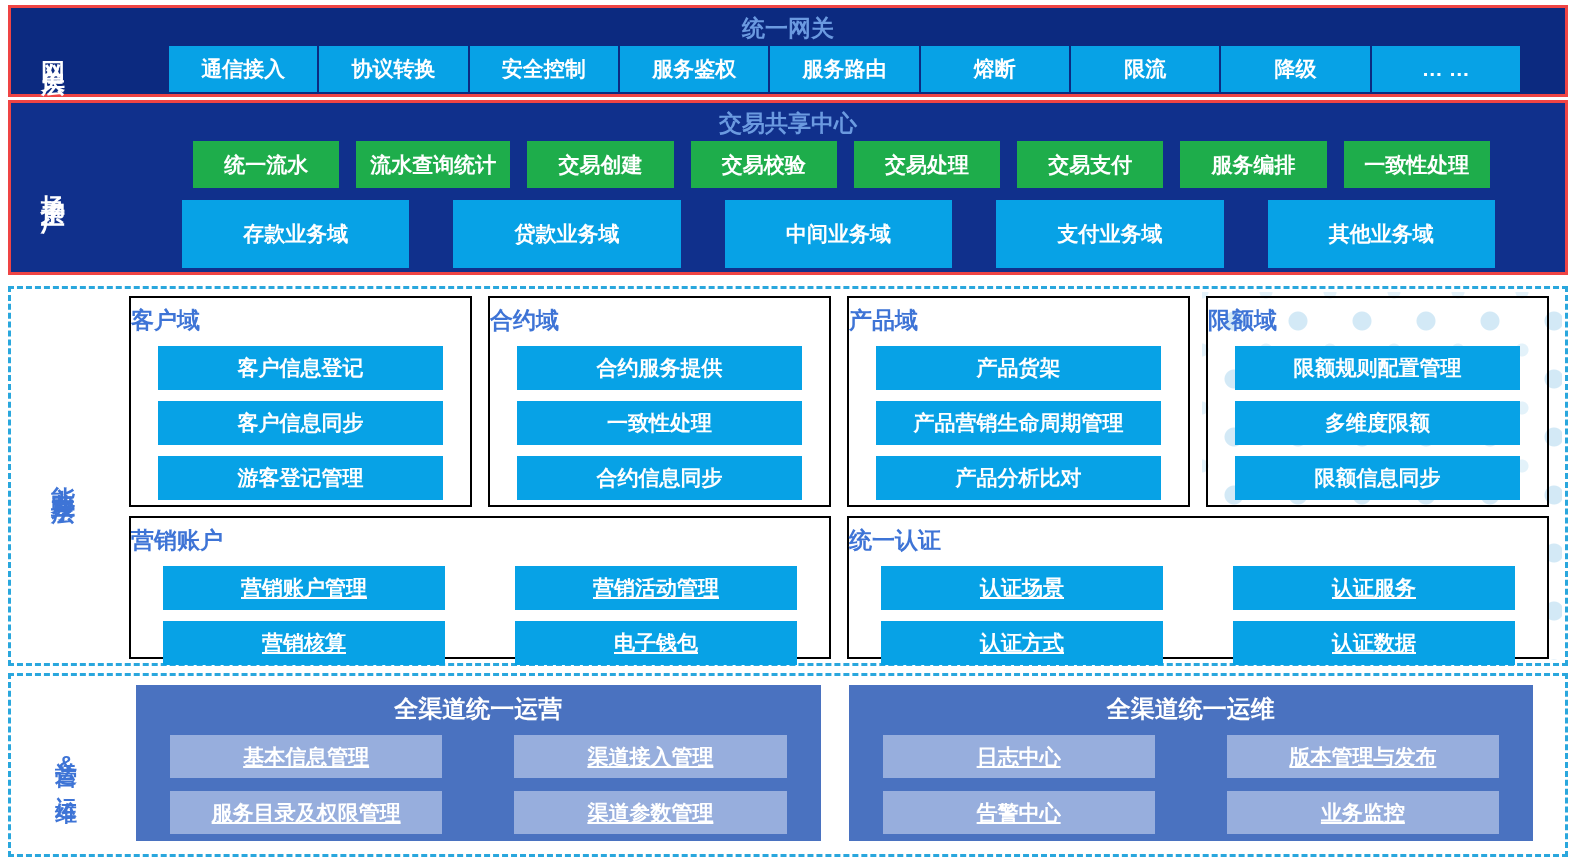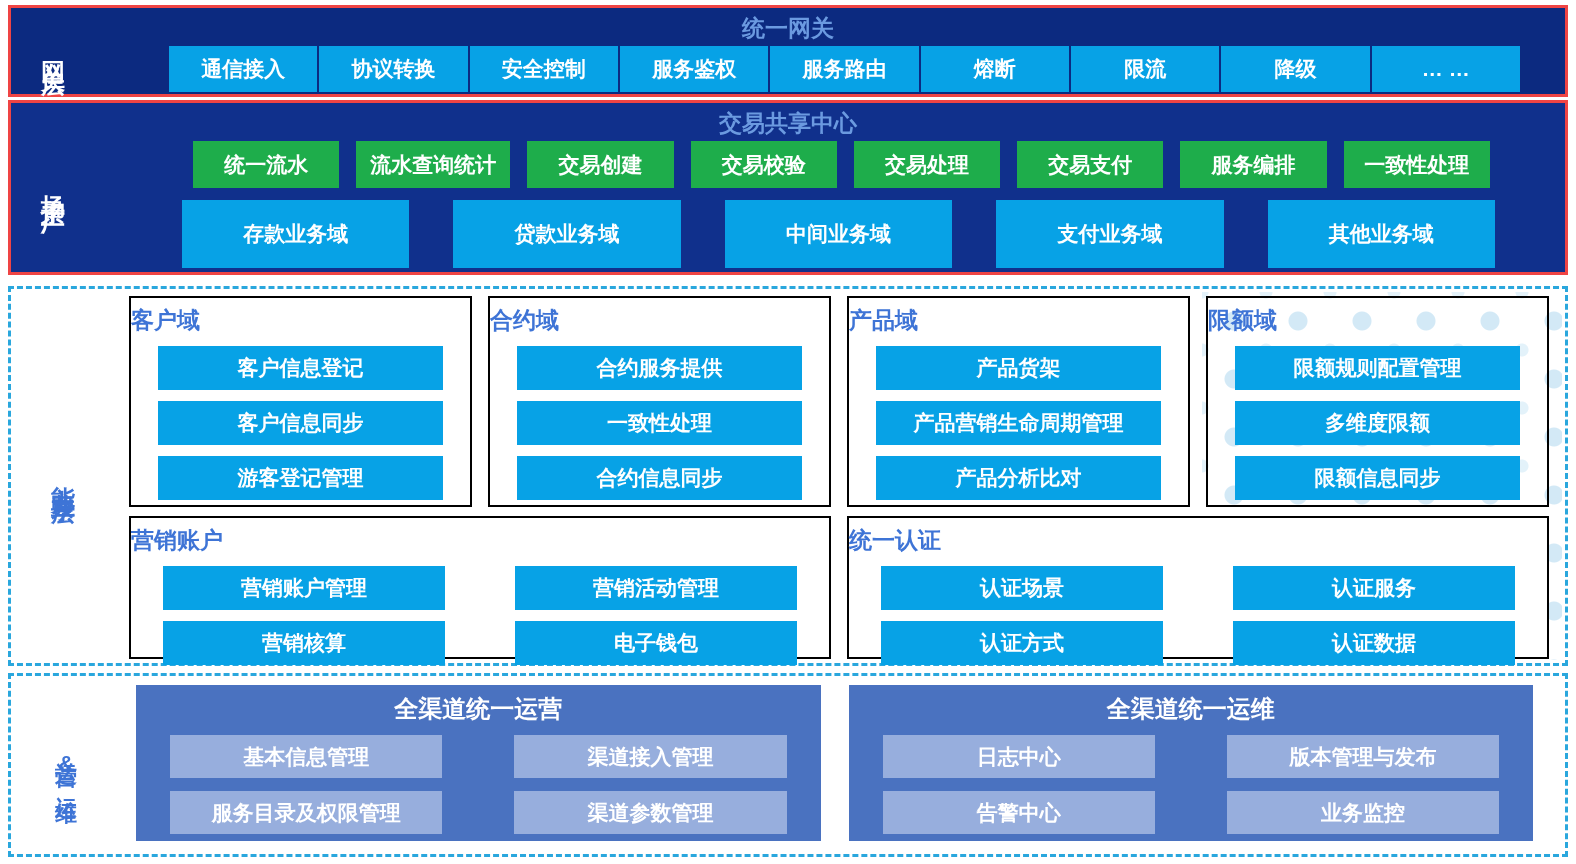--- a/index.html
+++ b/index.html
@@ -51,21 +51,21 @@
                  display:flex; flex-direction:column; gap:9px; }
   .cap-row1 { display:flex; gap:16px; height:211px; }
   .cap-row2 { display:flex; gap:16px; height:143px; }
   .group { position:relative; flex:1; border:2px solid #000000; background:#ffffff; }
   .group.transparent { background:transparent; }
   .group-title { color:#3e74d6; font-size:23px; font-weight:bold;
                  margin:7px 0 10px; }
   .stack .btn { width:84%; margin:0 auto 11px; height:44px; }
   .grid2 { display:grid; grid-template-columns:1fr 1fr; column-gap:70px; row-gap:11px;
            padding:0 32px; }
-  .grid2 .btn { height:44px; }
+  .grid2 .btn { height:44px;text-decoration:underline; }
 
   
   .ops { position:relative; margin:7px 8px 0; height:184px;
          border:3px dashed #2aa7dd; background:#ffffff; }
   .ops .vlabel { left:40px; font-size:22px; letter-spacing:3px; }
   .ops-content { position:absolute; left:125px; right:32px; top:9px; bottom:13px;
                  display:flex; gap:28px; }
   .ops-box { flex:1; background:#4a72c0; }
   .ops-title { text-align:center; color:#ffffff; font-size:24px; font-weight:bold;
                margin:8px 0 10px; }

